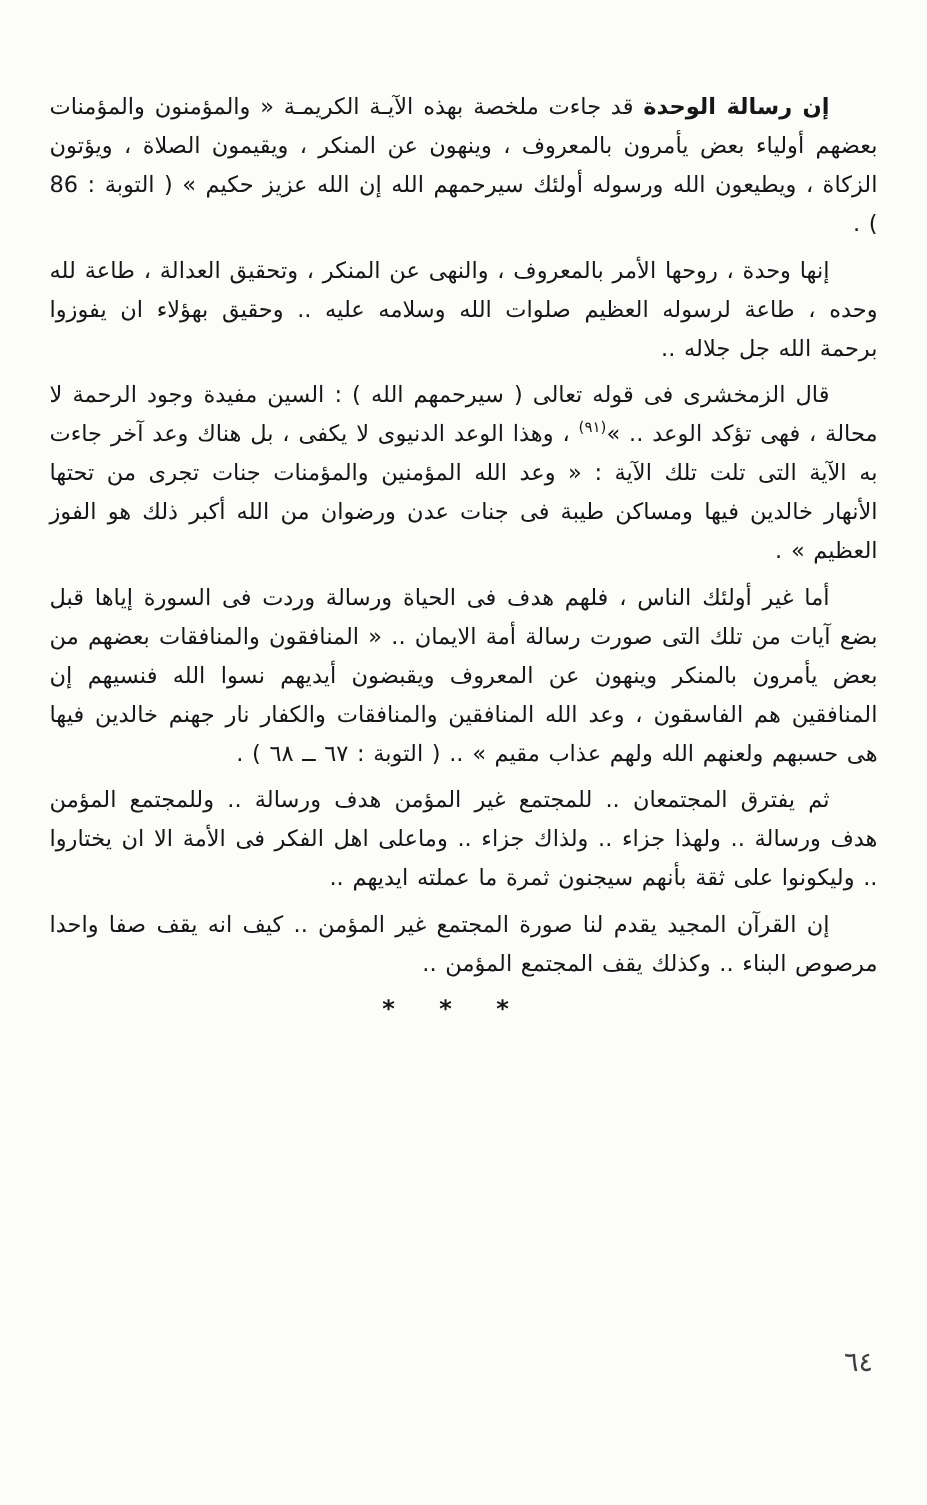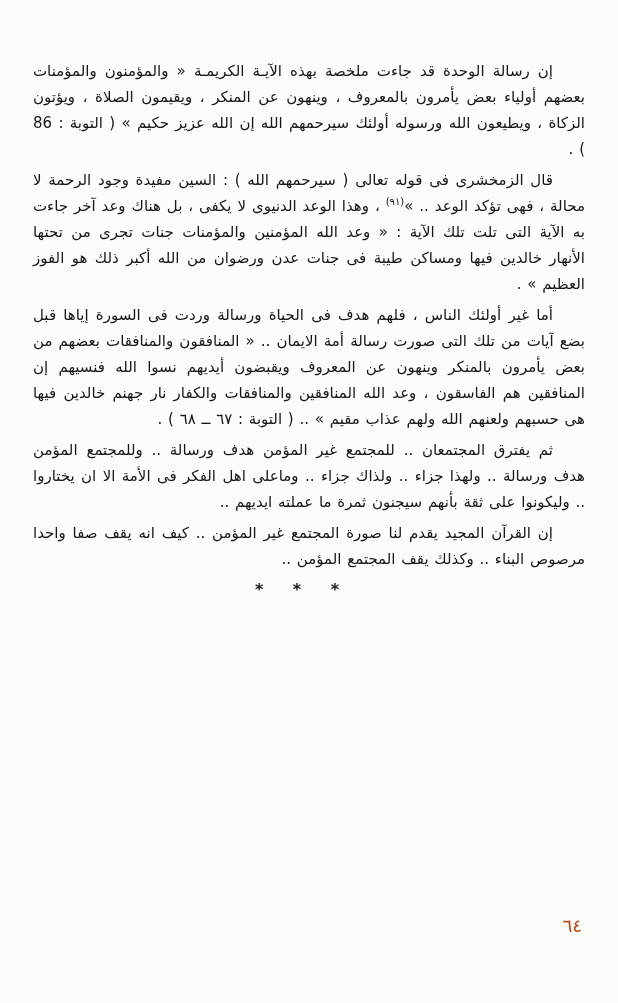--- a/index.html
+++ b/index.html
@@ -25,51 +25,51 @@
   }
   p.para {
     margin: 0 0 5px 0;
     font-size: 15px;
     line-height: 26px;
     text-align: justify;
     text-indent: 32px;
     word-spacing: 1px;
   }
   p.para .bold-lead {
-    font-weight: normal;
+    font-weight: bold;
   }
   sup.footnote-ref {
     font-size: 10px;
     line-height: 0;
   }
   .section-separator {
     text-align: center;
     font-size: 16px;
     font-weight: bold;
     letter-spacing: 12px;
     padding-right: 12px; 
     margin: 8px 0 6px 0;
   }
   .page-number {
     position: absolute;
     top: 898px;
     right: 36px;
     font-size: 18px;
-    color: #c2410c;
-    margin-top: 17px;
+    color: #404040;
   }
 </style>
 </head>
 <body>
 
 <div class="page-body">
 
 
   <p class="para"><span class="bold-lead">إن رسالة الوحدة</span><span> قد جاءت ملخصة بهذه الآيـة الكريمـة « والمؤمنون والمؤمنات بعضهم أولياء بعض يأمرون بالمعروف ، وينهون عن المنكر ، ويقيمون الصلاة ، ويؤتون الزكاة ، ويطيعون الله ورسوله أولئك سيرحمهم الله إن الله عزيز حكيم » ( التوبة : 86 ) .</span></p>
 
+  <p class="para"><span>إنها وحدة ، روحها الأمر بالمعروف ، والنهى عن المنكر ، وتحقيق العدالة ، طاعة لله وحده ، طاعة لرسوله العظيم صلوات الله وسلامه عليه .. وحقيق بهؤلاء ان يفوزوا برحمة الله جل جلاله ..</span></p>
 
   <p class="para"><span>قال الزمخشرى فى قوله تعالى ( سيرحمهم الله ) : السين مفيدة وجود الرحمة لا محالة ، فهى تؤكد الوعد .. »</span><sup class="footnote-ref">(٩١)</sup><span> ، وهذا الوعد الدنيوى لا يكفى ، بل هناك وعد آخر جاءت به الآية التى تلت تلك الآية : « وعد الله المؤمنين والمؤمنات جنات تجرى من تحتها الأنهار خالدين فيها ومساكن طيبة فى جنات عدن ورضوان من الله أكبر ذلك هو الفوز العظيم » .</span></p>
 
   <p class="para"><span>أما غير أولئك الناس ، فلهم هدف فى الحياة ورسالة وردت فى السورة إياها قبل بضع آيات من تلك التى صورت رسالة أمة الايمان .. « المنافقون والمنافقات بعضهم من بعض يأمرون بالمنكر وينهون عن المعروف ويقبضون أيديهم نسوا الله فنسيهم إن المنافقين هم الفاسقون ، وعد الله المنافقين والمنافقات والكفار نار جهنم خالدين فيها هى حسبهم ولعنهم الله ولهم عذاب مقيم » .. ( التوبة : ٦٧ ــ ٦٨ ) .</span></p>
 
 
   <p class="para"><span>ثم يفترق المجتمعان .. للمجتمع غير المؤمن هدف ورسالة .. وللمجتمع المؤمن هدف ورسالة .. ولهذا جزاء .. ولذاك جزاء .. وماعلى اهل الفكر فى الأمة الا ان يختاروا .. وليكونوا على ثقة بأنهم سيجنون ثمرة ما عملته ايديهم ..</span></p>
 
   <p class="para"><span>إن القرآن المجيد يقدم لنا صورة المجتمع غير المؤمن .. كيف انه يقف صفا واحدا مرصوص البناء .. وكذلك يقف المجتمع المؤمن ..</span></p>
 

